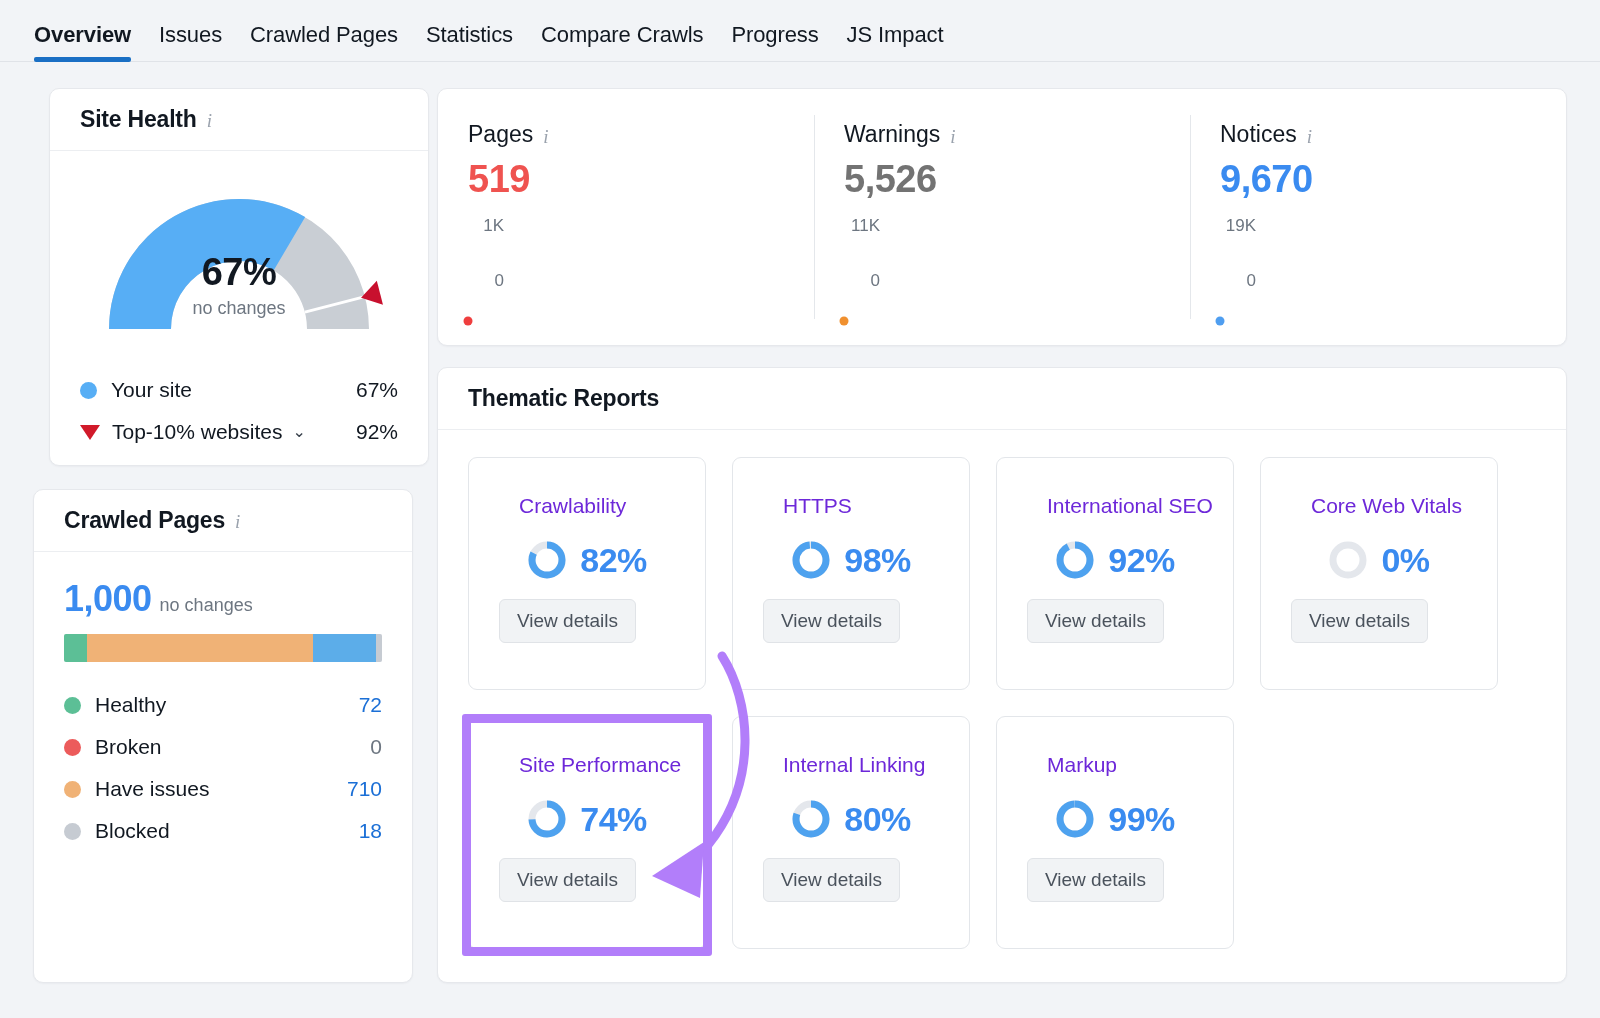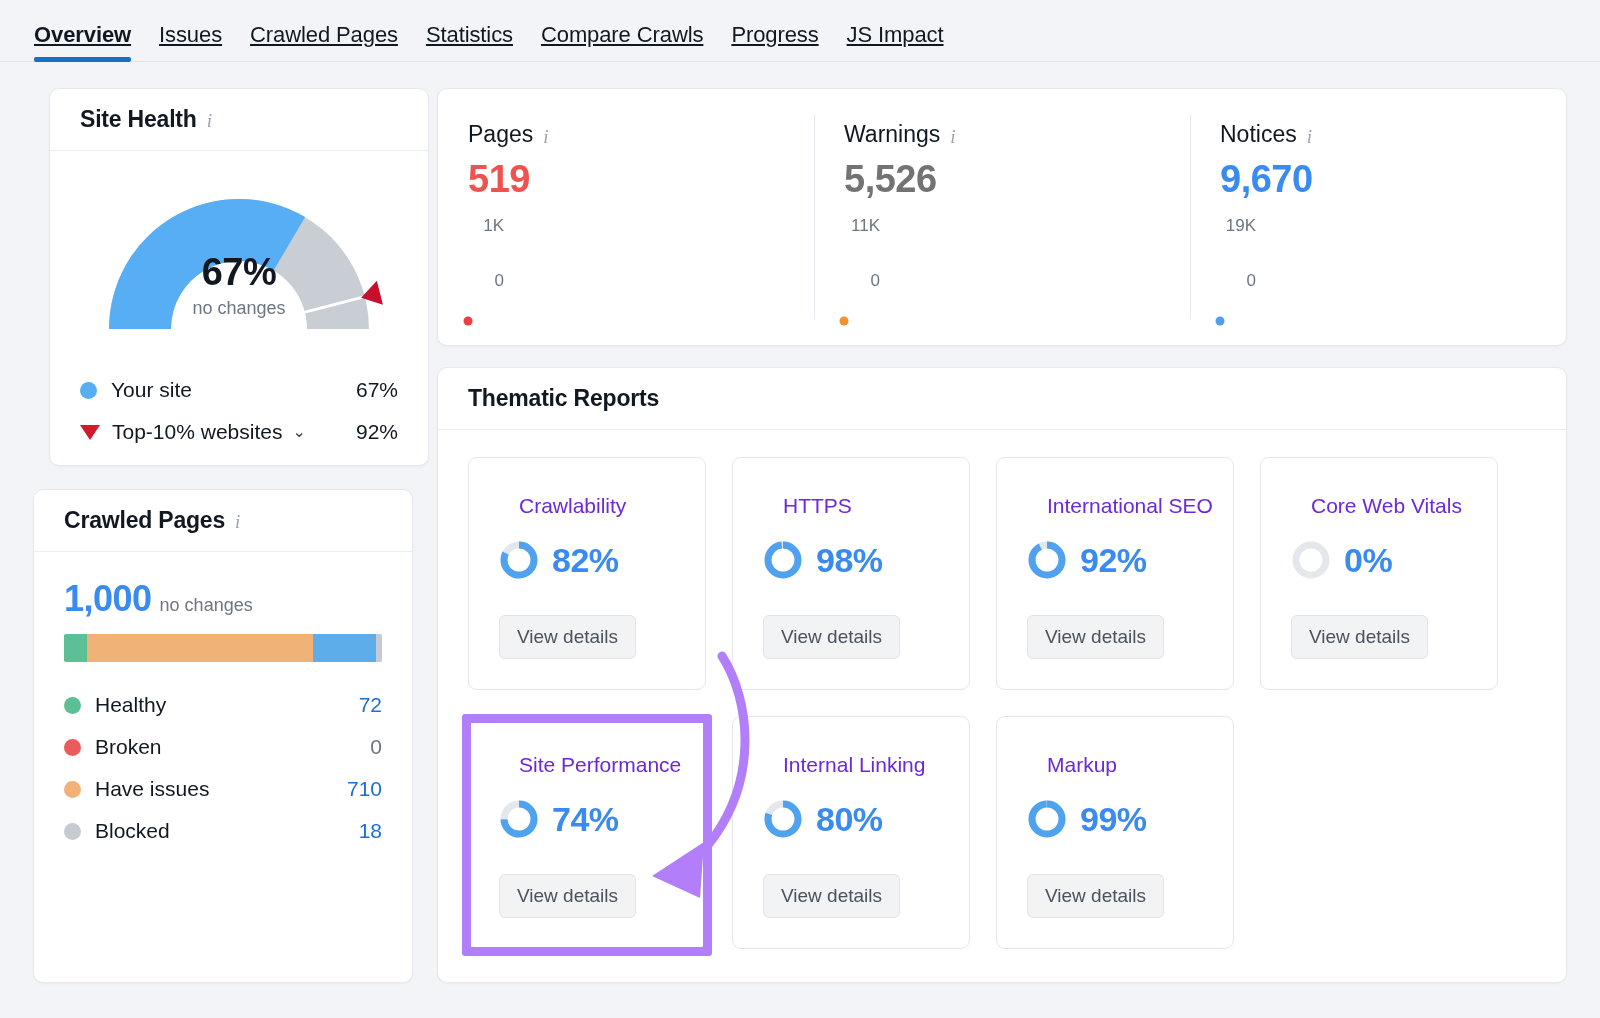--- a/index.html
+++ b/index.html
@@ -27,21 +27,20 @@
     border-bottom: 1px solid #e0e3e8;
     box-sizing: border-box;
   }
   .tabs {
     display: flex;
     align-items: flex-end;
     height: 62px;
     padding-left: 34px;
     gap: 28px;
     box-sizing: border-box;
-    text-decoration: underline;
   }
   .tab {
     position: relative;
     font-size: 22px;
     color: #111821;
     padding-bottom: 14px;
     cursor: pointer;
     white-space: nowrap;
     letter-spacing: -0.1px;
   }
@@ -274,32 +273,33 @@
   .tr-name {
     font-size: 21px;
     color: #6d28d9;
     white-space: nowrap;
     margin-left: 20px;
   }
   .tr-metric {
     display: flex;
     align-items: center;
     margin-top: 22px;
+    justify-content: center;
   }
   .tr-pct {
     font-size: 34px;
     font-weight: bold;
     color: #3a8bf0;
     margin-left: 13px;
     letter-spacing: -0.5px;
   }
   .tr-btn {
     position: absolute;
     left: 30px;
-    bottom: 30px;
+    bottom: 46px;
     background: #f1f3f5;
     border: 1px solid #e0e3e7;
     border-radius: 6px;
     font-size: 19px;
     color: #4a525c;
     padding: 10px 17px;
     font-family: "Liberation Sans", sans-serif;
     cursor: pointer;
     line-height: 1.15;
   }

